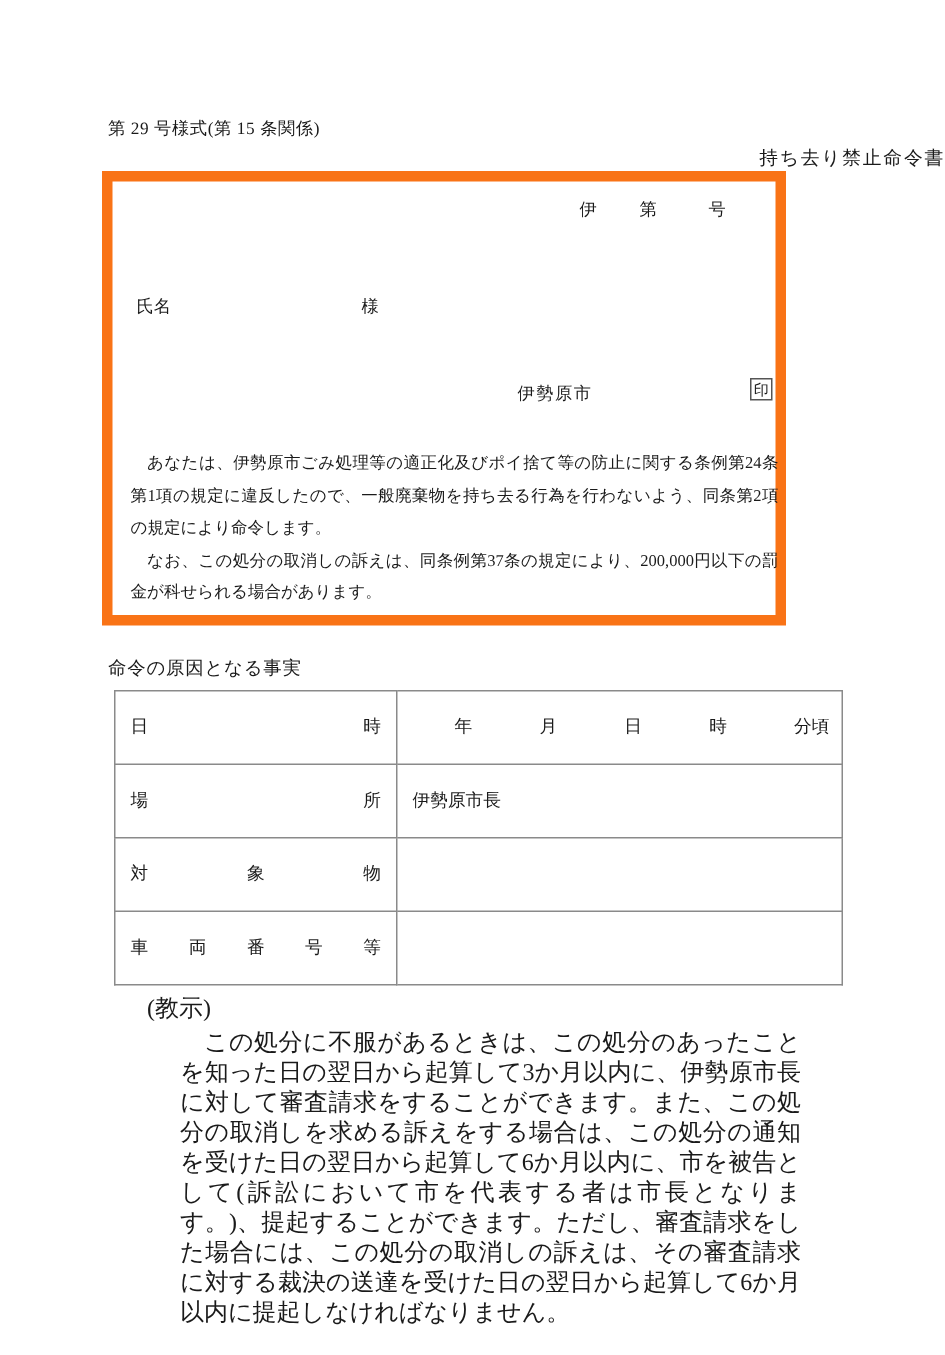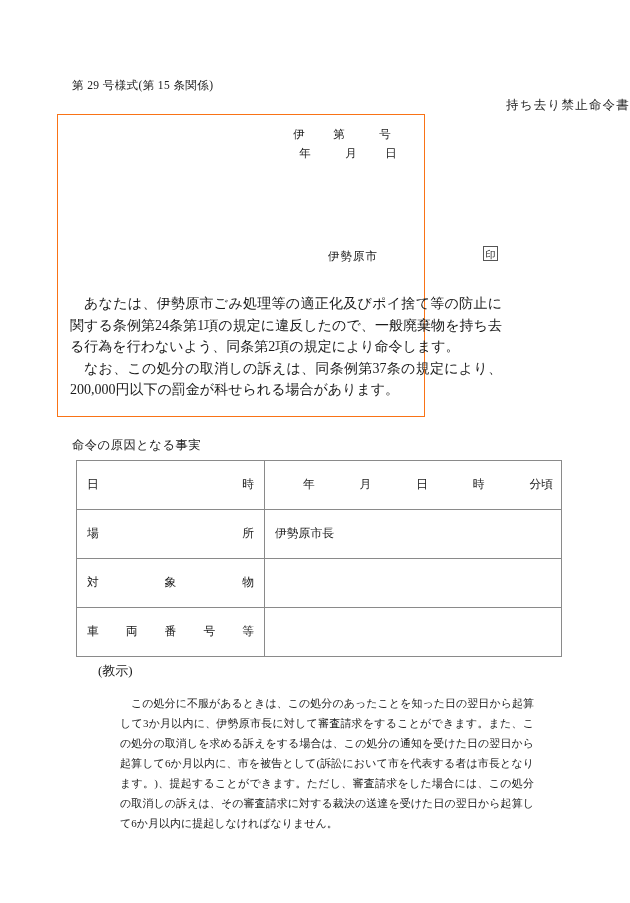--- a/index.html
+++ b/index.html
@@ -40,25 +40,25 @@
     top: 97px;
     width: 630px;
     text-align: right;
     font-size: 12.5px;
     letter-spacing: 1.2px;
   }
 
   
   .main-box {
     position: absolute;
-    left: 57px;
+    left: 68px;
     top: 114px;
-    width: 368px;
+    width: 456px;
     height: 303px;
-    border: 1px solid #f97316;
+    border: 7px solid #f97316;
     box-sizing: border-box;
   }
 
   .doc-number-block {
     position: absolute;
     right: 16px;
     top: 10px;
     font-size: 11.5px;
     line-height: 19px;
     text-align: right;
@@ -112,21 +112,21 @@
     line-height: 15px;
     text-align: center;
     box-sizing: border-box;
   }
 
   .body-text {
     position: absolute;
     left: 12px;
     top: 178px;
     width: 432px;
-    font-size: 14px;
+    font-size: 11px;
     line-height: 21.5px;
     text-align: justify;
     text-justify: inter-character;
   }
   .body-text p {
     margin: 0;
     text-indent: 1em;
   }
 
   
@@ -172,27 +172,27 @@
   }
 
   
   .instruction {
     position: absolute;
     left: 98px;
     top: 662px;
     width: 436px;
   }
   .instruction-heading {
-    font-size: 13px;
+    font-size: 16px;
   }
   .instruction-body {
-    margin-top: 13px;
+    margin-top: 3px;
     margin-left: 22px;
     width: 414px;
-    font-size: 11px;
+    font-size: 16px;
     line-height: 20px;
     text-align: justify;
     text-justify: inter-character;
   }
   .instruction-body p {
     margin: 0;
     text-indent: 1em;
   }
 </style>
 </head>
@@ -203,26 +203,26 @@
   <div class="form-no">第 29 号様式(第 15 条関係)</div>
 
   <div class="doc-title">持ち去り禁止命令書</div>
 
   <div class="main-box">
 
     <div class="doc-number-block">
       <div class="dn-row">
         <span class="cell w-pref">伊</span><span class="cell w-dai">第</span><span class="cell w-gou">号</span>
       </div>
-      <div class="dn-row">
-        <span class="cell w-blank"></span><span class="cell w-dai">年</span><span class="cell w-dai">月</span><span class="cell w-blank">日</span>
+    </div>
+
+    <div class="addr-block">
+      <div class="addr-row">
+        <span class="addr-label">氏名</span><span></span><span>様</span>
       </div>
-    </div>
-
-    <div class="addr-block">
     </div>
 
     <div class="issuer-row">
       <span class="issuer-name">伊勢原市</span>
       <span class="seal-box">印</span>
     </div>
 
     <div class="body-text">
       <p>あなたは、伊勢原市ごみ処理等の適正化及びポイ捨て等の防止に関する条例第24条第1項の規定に違反したので、一般廃棄物を持ち去る行為を行わないよう、同条第2項の規定により命令します。</p>
       <p>なお、この処分の取消しの訴えは、同条例第37条の規定により、200,000円以下の罰金が科せられる場合があります。</p>

